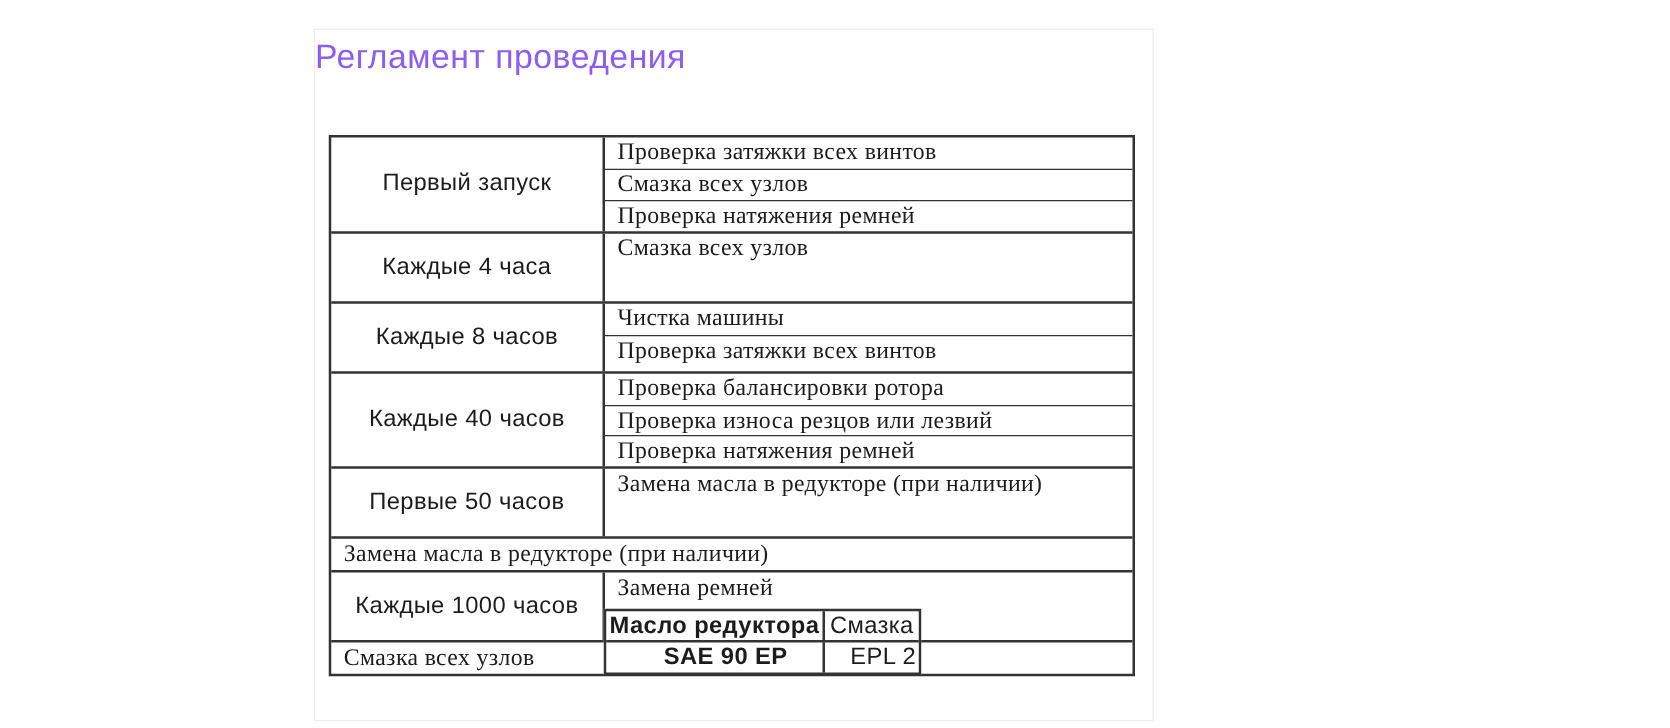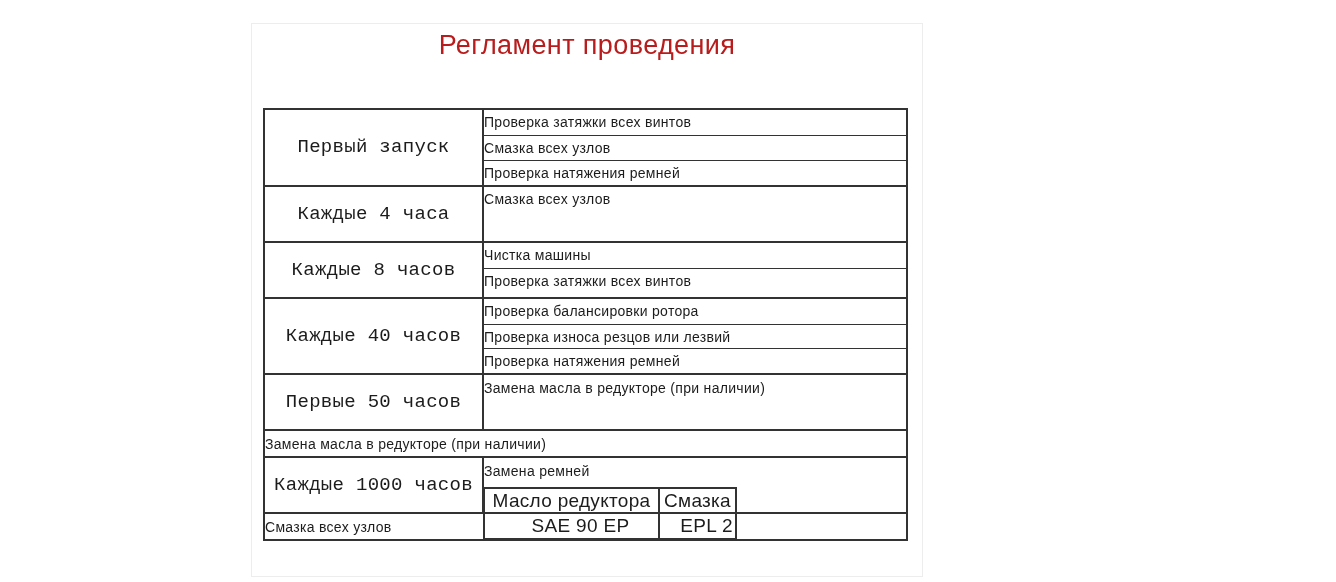--- a/index.html
+++ b/index.html
@@ -18,25 +18,24 @@
     position: absolute;
     left: 251px; top: 23px;
     width: 672px; height: 554px;
     border: 1px solid #ededed;
     background: #ffffff;
   }
   .doc-title {
     position: absolute;
     left: 252px; top: 31px;
     width: 670px;
-    text-align: center;
     font-size: 27px;
     line-height: 29px;
     letter-spacing: 0.4px;
-    color: #b91c1c;
+    color: #8b5cf6;
   }
   
   .main-table {
     position: absolute;
     left: 263px; top: 108px;
     width: 645px;
     border: 2px solid #333333;
     background: #ffffff;
   }
   .group { display: flex; border-top: 2px solid #333333; }
@@ -44,32 +43,33 @@
   .interval-cell {
     flex: 0 0 219px;
     width: 219px;
     border-right: 2px solid #333333;
     display: flex;
     align-items: center;
     justify-content: center;
     font-size: 19px;
     letter-spacing: 0.3px;
     padding: 16px 2px;
-    font-family: Liberation Mono, monospace;
   }
   .tasks { flex: 1 1 auto; display: flex; flex-direction: column; }
   .task-cell {
     height: 24.9px;
     border-top: 1px solid #333333;
     display: flex;
     align-items: center;
-    font-size: 14px;
+    padding-left: 10px;
+    font-size: 19px;
     letter-spacing: 0.3px;
     white-space: nowrap;
     overflow: hidden;
+    font-family: Liberation Serif, serif;
   }
   .task-cell:first-child { border-top: none; }
   
   .lube-table {
     position: absolute;
     left: 483px; top: 487px;
     width: 254px;
     border: 2px solid #333333;
     background: #ffffff;
     display: grid;
@@ -78,21 +78,21 @@
   .lube-cell {
     display: flex;
     align-items: center;
     justify-content: center;
     font-size: 19px;
     letter-spacing: 0.3px;
     height: 25px;
     white-space: nowrap;
   }
   .lube-head { border-bottom: 2px solid #333333; }
-  .lube-col1 { border-right: 2px solid #333333; }
+  .lube-col1 { border-right: 2px solid #333333; font-weight: bold; }
   .lube-val { height: 24px; margin-left: 18px; }
 </style>
 </head>
 <body>
 
 <div class="canvas">
 
   <div class="page-edge"></div>
 
   <div class="doc-title">

